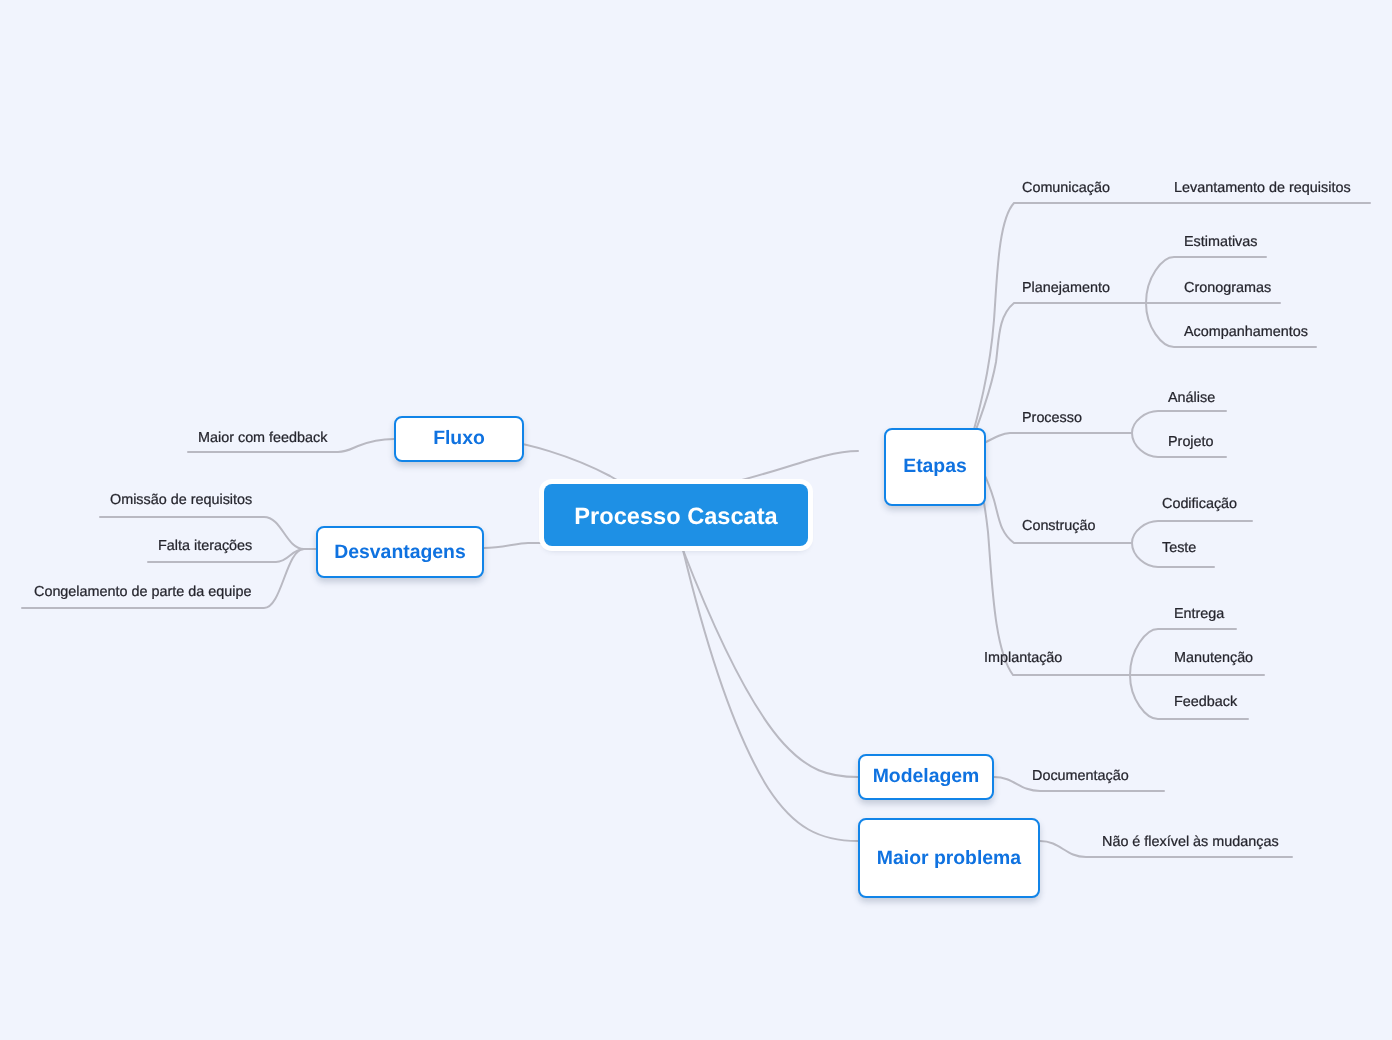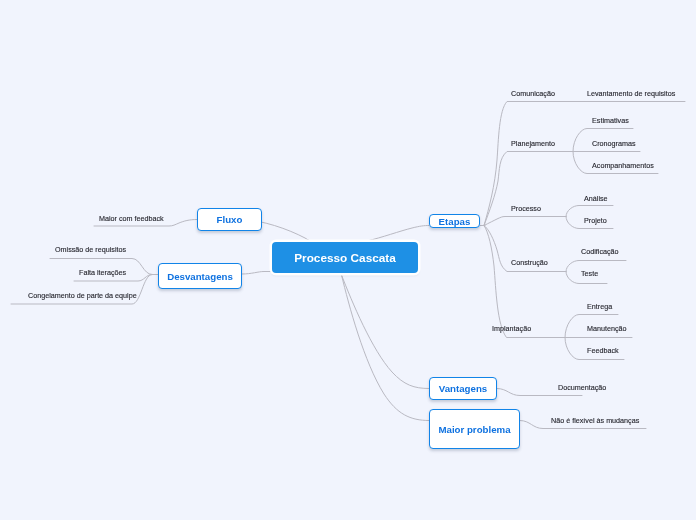--- a/index.html
+++ b/index.html
@@ -47,47 +47,47 @@
       <path d="M566,216.5 C566,223.1276 573,228.5 579,228.5 L613,228.5" fill="none" stroke="#b9b9c2" stroke-width="1" stroke-linecap="round"></path>
       <path d="M566,271.5 C566,265.4247 573,260.5 579,260.5 L626,260.5" fill="none" stroke="#b9b9c2" stroke-width="1" stroke-linecap="round"></path>
       <path d="M566,271.5 C566,278.1276 573,283.5 579,283.5 L607,283.5" fill="none" stroke="#b9b9c2" stroke-width="1" stroke-linecap="round"></path>
       <path d="M565,337.5 C565,324.7971 573,314.5 579,314.5 L618,314.5" fill="none" stroke="#b9b9c2" stroke-width="1" stroke-linecap="round"></path>
       <path d="M565,337.5 L632,337.5" fill="none" stroke="#b9b9c2" stroke-width="1" stroke-linecap="round"></path>
       <path d="M565,337.5 C565,349.6506 573,359.5 579,359.5 L624,359.5" fill="none" stroke="#b9b9c2" stroke-width="1" stroke-linecap="round"></path>
       <path d="M497,388.5 C507.35,388.5 509.65,395.5 520,395.5 L582,395.5" fill="none" stroke="#b9b9c2" stroke-width="1" stroke-linecap="round"></path>
       <path d="M520,420.5 C530.35,420.5 532.65,428.5 543,428.5 L646,428.5" fill="none" stroke="#b9b9c2" stroke-width="1" stroke-linecap="round"></path>
     </svg>
 
-  <div class="node root" style="left:272px;top:242px;width:146px;height:31px">Processo Cascata</div>
+  <div class="node root" style="left:272px;top:242px;width:132px;height:31px">Processo Cascata</div>
 
   <div class="node branch" style="left:197px;top:208px;width:65px;height:23px">Fluxo</div>
   <div class="node branch" style="left:158px;top:263px;width:84px;height:26px">Desvantagens</div>
-  <div class="node branch" style="left:429px;top:214px;width:51px;height:14px">Etapas</div>
-  <div class="node branch" style="left:429px;top:377px;width:68px;height:23px">Vantagens</div>
+  <div class="node branch" style="left:442px;top:214px;width:51px;height:39px">Etapas</div>
+  <div class="node branch" style="left:429px;top:377px;width:68px;height:23px">Modelagem</div>
   <div class="node branch" style="left:429px;top:409px;width:91px;height:40px">Maior problema</div>
 
   <div class="leaf" style="left:99px;top:214px">Maior com feedback</div>
 
   <div class="leaf" style="left:55px;top:245px">Omissão de requisitos</div>
   <div class="leaf" style="left:79px;top:268px">Falta iterações</div>
-  <div class="leaf" style="left:28px;top:291px">Congelamento de parte da equipe</div>
+  <div class="leaf" style="left:17px;top:291px">Congelamento de parte da equipe</div>
 
   <div class="leaf" style="left:511px;top:89px">Comunicação</div>
   <div class="leaf" style="left:511px;top:139px">Planejamento</div>
   <div class="leaf" style="left:511px;top:204px">Processo</div>
   <div class="leaf" style="left:511px;top:258px">Construção</div>
   <div class="leaf" style="left:492px;top:324px">Implantação</div>
 
   <div class="leaf" style="left:587px;top:89px">Levantamento de requisitos</div>
   <div class="leaf" style="left:592px;top:116px">Estimativas</div>
   <div class="leaf" style="left:592px;top:139px">Cronogramas</div>
   <div class="leaf" style="left:592px;top:161px">Acompanhamentos</div>
   <div class="leaf" style="left:584px;top:194px">Análise</div>
   <div class="leaf" style="left:584px;top:216px">Projeto</div>
   <div class="leaf" style="left:581px;top:247px">Codificação</div>
   <div class="leaf" style="left:581px;top:269px">Teste</div>
   <div class="leaf" style="left:587px;top:302px">Entrega</div>
   <div class="leaf" style="left:587px;top:324px">Manutenção</div>
   <div class="leaf" style="left:587px;top:346px">Feedback</div>
 
-  <div class="leaf" style="left:558px;top:383px">Documentação</div>
+  <div class="leaf" style="left:516px;top:383px">Documentação</div>
   <div class="leaf" style="left:551px;top:416px">Não é flexível às mudanças</div>
 </div>
 
 </body></html>

